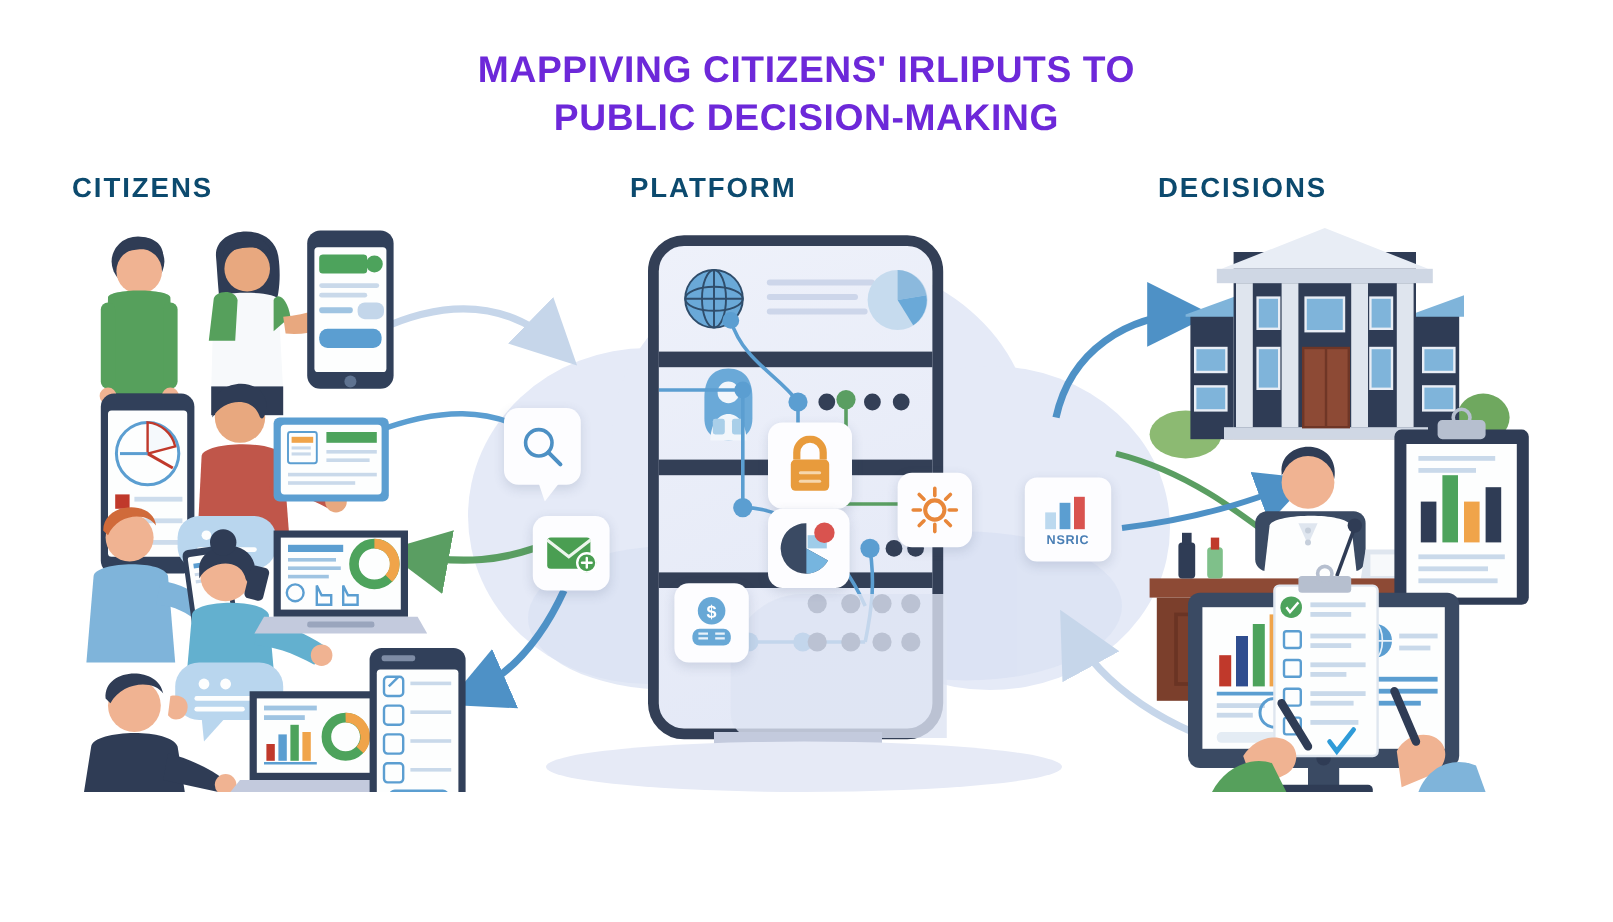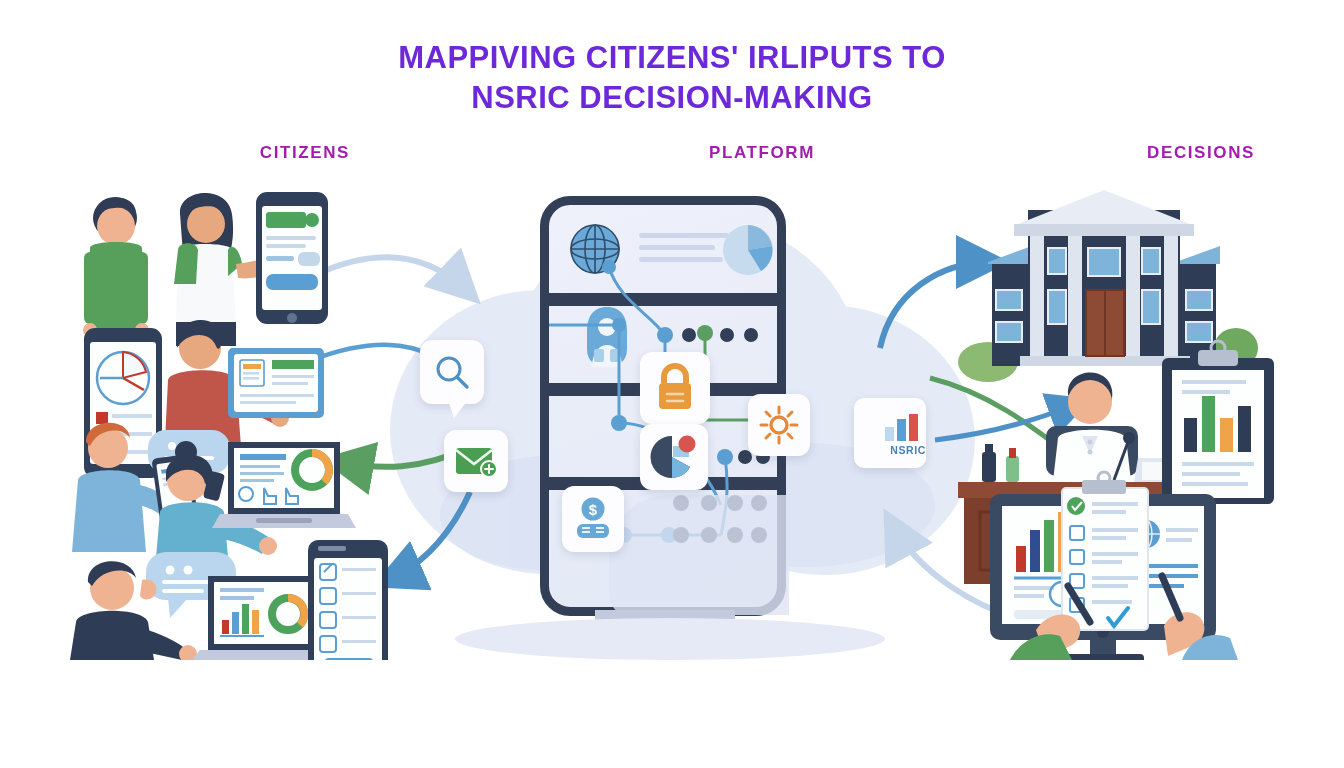--- a/index.html
+++ b/index.html
@@ -13,22 +13,22 @@
   .abs{position:absolute;}
 
   
   .title{
     left:0;top:38px;width:1344px;text-align:center;
     font-size:31px;font-weight:bold;letter-spacing:.5px;
     color:#6d28d9;line-height:1.28;
   }
   .title .l2{display:block;}
   .colhead{
-    font-size:17px;font-weight:bold;letter-spacing:1.6px;color:#a21caf;
-    text-align:right;
+    font-size:23px;font-weight:bold;letter-spacing:1.6px;color:#0c4a6e;
+    text-align:left;
   }
   #h-citizens{left:60px;top:143px;width:290px;}
   #h-platform{left:525px;top:143px;width:290px;}
   #h-decisions{left:965px;top:143px;width:290px;}
 
   
   .cloudwrap{left:385px;top:215px;width:590px;height:400px;}
 
   
   .device{
@@ -50,31 +50,31 @@
     background:#e6eaf6;border-radius:50%;
   }
   .dev-line{position:absolute;height:5px;background:#cdd6ea;border-radius:3px;}
 
   
   .card{
     background:#fdfdff;border-radius:12px;
     box-shadow:0 3px 9px rgba(60,80,120,.16);
     display:flex;align-items:center;justify-content:center;
   }
-  .card.badge{flex-direction:column;gap:1px;align-items:flex-end;}
+  .card.badge{flex-direction:column;gap:1px;}
   .badge-label{font-size:10.5px;font-weight:bold;color:#4a7fb5;letter-spacing:.6px;}
 </style>
 </head>
 <body>
 
 <div class="stage">
 
   <div class="abs title">
     <span>MAPPIVING CITIZENS' IRLIPUTS TO</span>
-    <span class="l2">NSRIC DECISION-MAKING</span>
+    <span class="l2">PUBLIC DECISION-MAKING</span>
   </div>
 
   <div class="abs colhead" id="h-citizens">CITIZENS</div>
   <div class="abs colhead" id="h-decisions">DECISIONS</div>
   <div class="abs colhead" id="h-platform">PLATFORM</div>
 
   <svg class="abs cloudwrap" viewBox="0 0 590 400">
     <g fill="#e5eaf7">
       <ellipse cx="155" cy="215" rx="150" ry="140"></ellipse>
       <ellipse cx="300" cy="150" rx="175" ry="150"></ellipse>

